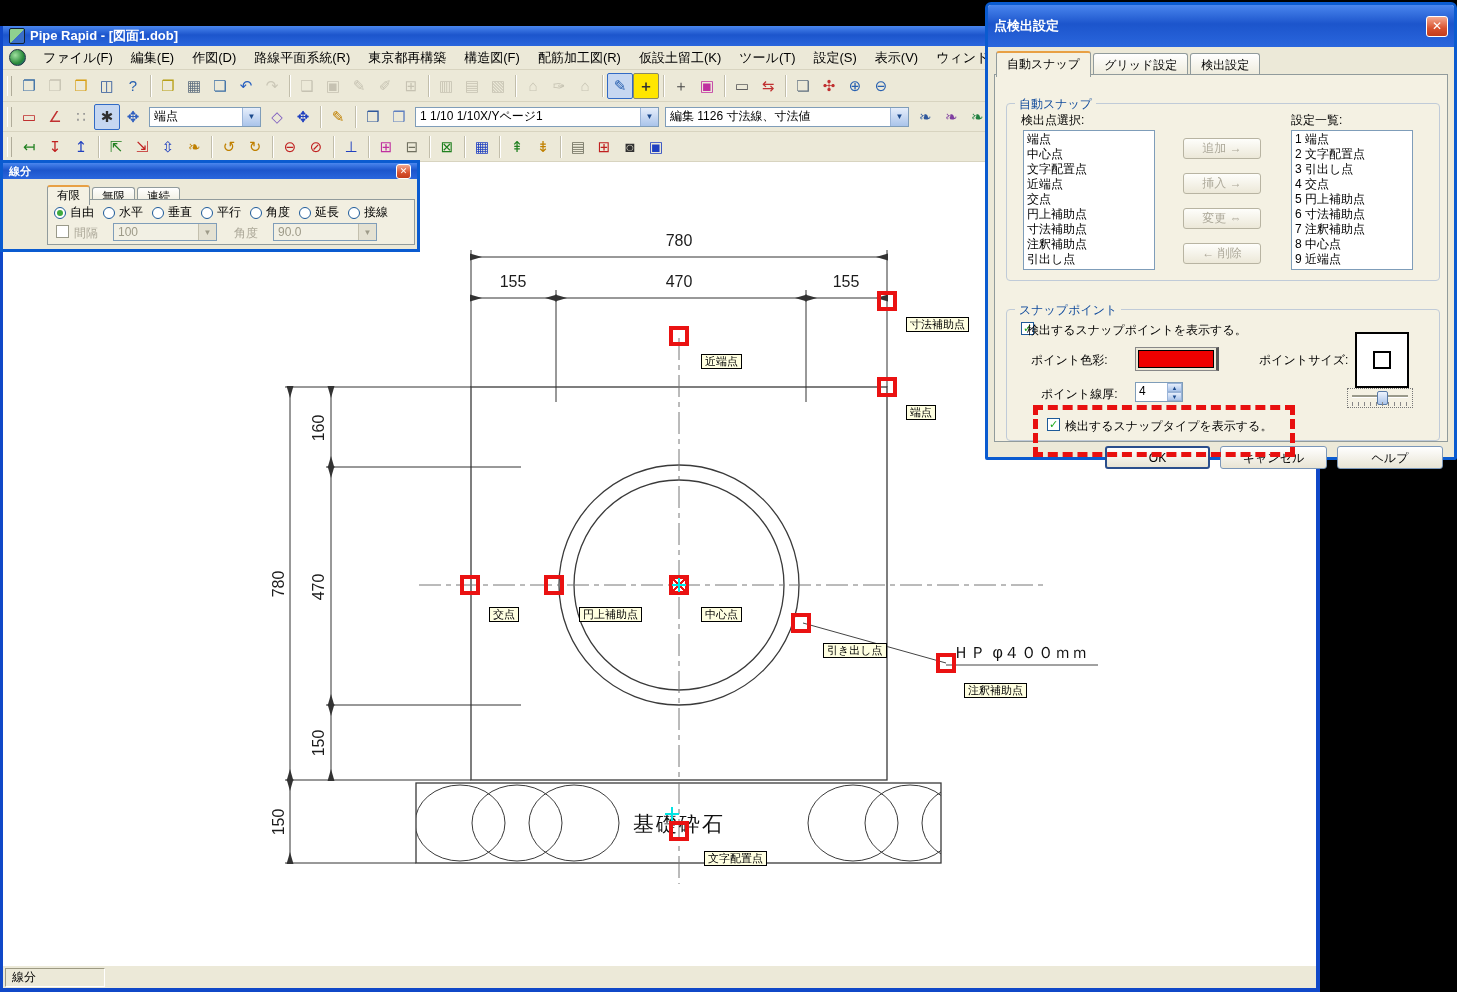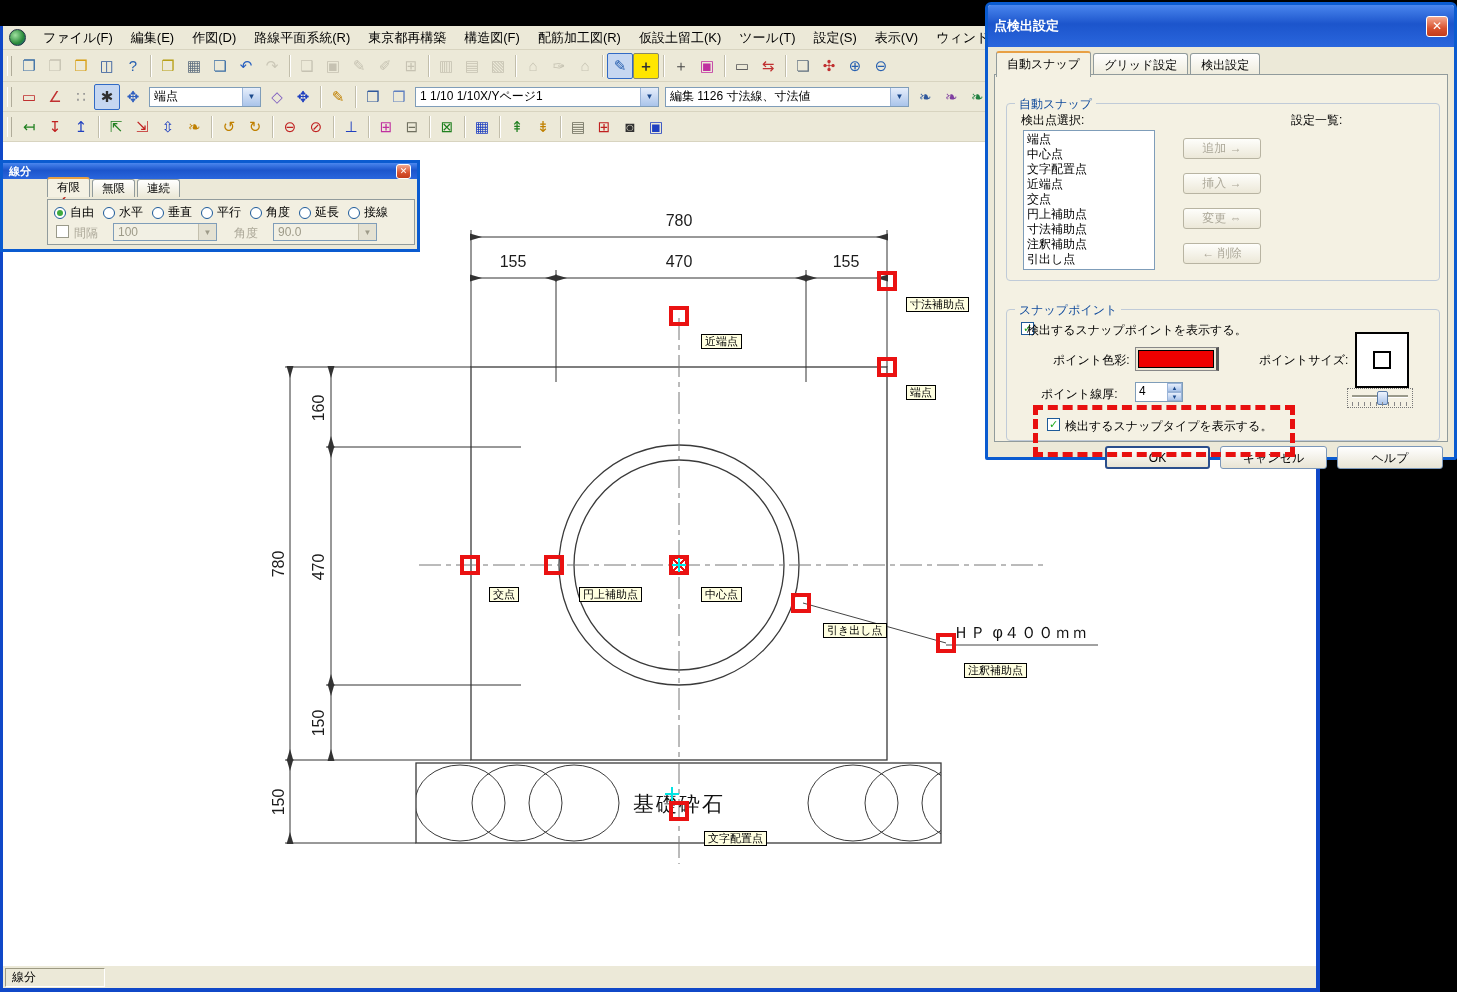--- a/index.html
+++ b/index.html
@@ -94,20 +94,24 @@
   .slider .track{position:absolute;left:4px;right:4px;top:6px;height:2px;background:#9a9a8a;box-shadow:0 1px 0 #fff;}
   .slider .thumb{position:absolute;left:46%;top:2px;width:9px;height:12px;background:linear-gradient(#eef4fd,#aac4ea);
        border:1px solid #5a7ca8;border-radius:2px;}
   .slider .ticks{position:absolute;left:4px;right:4px;bottom:1px;height:4px;
        background:repeating-linear-gradient(90deg,#888 0 1px,transparent 1px 6px);}
 </style>
 </head>
 <body>
 
 <div id="app">
+  <div class="titlebar">
+    <div class="app-ico"></div>
+    <span>Pipe Rapid - [図面1.dob]</span>
+  </div>
   <div class="menubar">
     <div class="globe"></div>
     <div style="display:flex">
         <div class="menu-item">ファイル(F)</div>
         <div class="menu-item">編集(E)</div>
         <div class="menu-item">作図(D)</div>
         <div class="menu-item">路線平面系統(R)</div>
         <div class="menu-item">東京都再構築</div>
         <div class="menu-item">構造図(F)</div>
         <div class="menu-item">配筋加工図(R)</div>
@@ -333,21 +337,21 @@
 </div>
 
 <div class="xpdialog" id="seg-dialog" style="left:0;top:160px;width:420px;height:92px;z-index:50">
   <div class="dlg-title" style="height:16px;font-size:11px">
     <span>線分</span>
     <span class="close-x" style="width:13px;height:13px;font-size:9px">✕</span>
   </div>
   <div style="position:relative;height:70px">
     <span style="position:absolute;left:50px;top:12px;font-size:19px;font-weight:bold;color:#c22016">✓</span>
     <span style="position:absolute;left:54px;top:40px;font-size:15px;font-weight:bold;color:#d8a000;text-shadow:1px 1px 0 #555">?</span>
-    <div style="position:absolute;left:44px;top:0;display:flex;font-size:11.5px">
+    <div style="position:absolute;left:44px;top:8px;display:flex;font-size:11.5px">
         <div class="tab active" style="padding: 1px 9px;">有限</div>
         <div class="tab" style="padding: 1px 9px;">無限</div>
         <div class="tab" style="padding: 1px 9px;">連続</div>
       </div>
     <div style="position:absolute;left:44px;top:20px;width:368px;height:46px;border:1px solid #919b9c;background:#f2efe1;box-sizing:border-box">
       <div style="display:flex;gap:9px;padding:4px 6px 0 6px">
           <div class="radio-item">
             <span class="radio sel"></span>
             <span>自由</span>
           </div>
@@ -415,31 +419,42 @@
             <div class="lb-item">文字配置点</div>
             <div class="lb-item">近端点</div>
             <div class="lb-item">交点</div>
             <div class="lb-item">円上補助点</div>
             <div class="lb-item">寸法補助点</div>
             <div class="lb-item">注釈補助点</div>
             <div class="lb-item">引出し点</div>
           </div>
         <div></div>
         <span class="dlabel" style="left:284px;top:8px">設定一覧:</span>
+        <div class="listbox" style="left:284px;top:26px;width:122px;height:140px">
+            <div class="lb-item">1 端点</div>
+            <div class="lb-item">2 文字配置点</div>
+            <div class="lb-item">3 引出し点</div>
+            <div class="lb-item">4 交点</div>
+            <div class="lb-item">5 円上補助点</div>
+            <div class="lb-item">6 寸法補助点</div>
+            <div class="lb-item">7 注釈補助点</div>
+            <div class="lb-item">8 中心点</div>
+            <div class="lb-item">9 近端点</div>
+          </div>
       <div class="transfer-btn" style="left: 176px; top: 34px;">追加 →</div>
           <div class="transfer-btn" style="left: 176px; top: 69px;">挿入 →</div>
           <div class="transfer-btn" style="left: 176px; top: 104px;">変更 ⇔</div>
           <div class="transfer-btn" style="left: 176px; top: 139px;">← 削除</div>
         </div>
 
       <div class="groupbox" style="left:11px;top:234px;width:432px;height:130px">
         <span class="gb-title">スナップポイント</span>
         <span class="cb" style="left:14px;top:12px">✓</span>
         <span class="dlabel" style="left:20px;top:12px">検出するスナップポイントを表示する。</span>
-        <span class="dlabel" style="left:46px;top:42px">ポイント色彩:</span>
+        <span class="dlabel" style="left:24px;top:42px">ポイント色彩:</span>
         <div class="swatch-btn" style="left:128px;top:37px;width:84px;height:24px">
           <div class="swatch-fill" style="background: rgb(238, 0, 0);"></div>
         </div>
         <span class="dlabel" style="left:252px;top:42px">ポイントサイズ:</span>
         <div class="preview-box" style="left:348px;top:22px;width:50px;height:52px">
           <div class="preview-inner"></div>
         </div>
         <span class="dlabel" style="left:34px;top:76px">ポイント線厚:</span>
         <div class="spin" style="left:128px;top:72px;width:48px;height:20px">
           <span class="sval">4</span>

